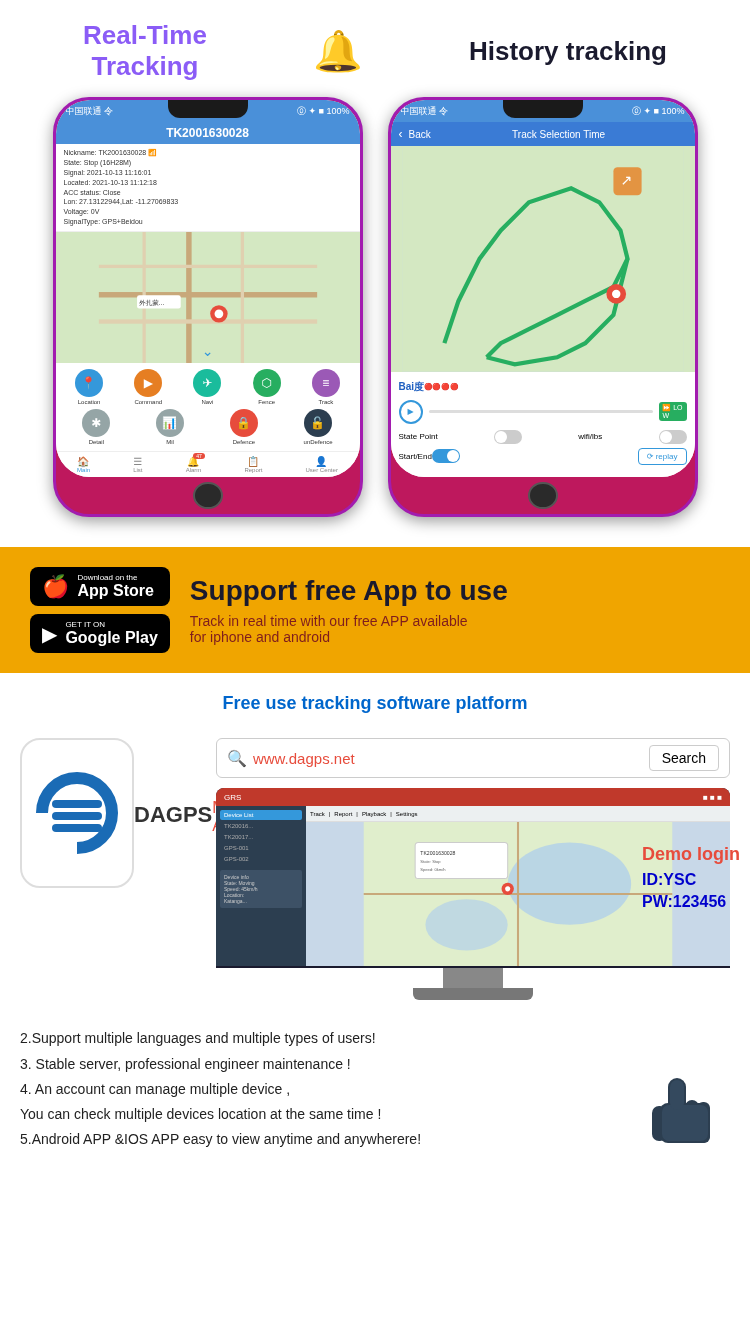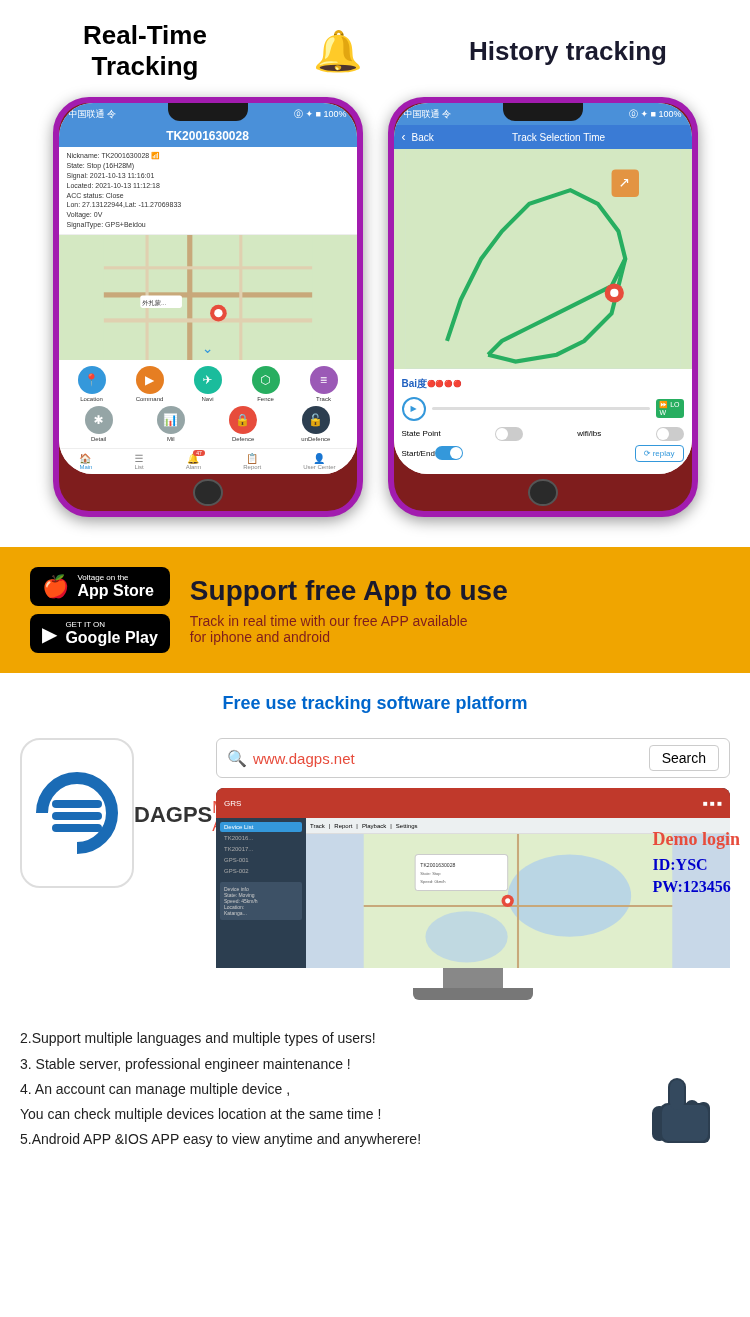--- a/index.html
+++ b/index.html
@@ -18,21 +18,21 @@
     .top-titles {
       display: flex;
       justify-content: space-around;
       align-items: center;
       margin-bottom: 15px;
     }
     .real-time-title {
       text-align: center;
       font-size: 26px;
       font-weight: bold;
-      color: #000000;
+      color: #8b5cf6;
       line-height: 1.2;
     }
     .bell-icon {
       font-size: 40px;
       color: #f0a500;
     }
     .history-title {
       font-size: 26px;
       font-weight: bold;
       color: #1a1a2e;
@@ -41,23 +41,23 @@
     
     .phones-row {
       display: flex;
       justify-content: space-around;
       align-items: center;
       padding: 0 10px 20px;
     }
     .phone-container {
       width: 310px;
       height: 420px;
-      background: #7f1d1d;
+      background: #be185d;
       border-radius: 36px;
-      border: 6px solid #a21caf;
+      border: 3px solid #a21caf;
       position: relative;
       overflow: hidden;
       display: flex;
       flex-direction: column;
       align-items: center;
       box-shadow: 0 4px 15px rgba(0,0,0,0.4);
     }
     .phone-notch {
       width: 80px;
       height: 18px;
@@ -400,21 +400,21 @@
       background: #1a1a2e;
       border-radius: 8px 8px 0 0;
       overflow: hidden;
       width: 100%;
       height: 180px;
       position: relative;
       margin-bottom: 0;
     }
     .gps-screen-header {
       background: #c0392b;
-      height: 30px;
+      height: 18px;
       display: flex;
       align-items: center;
       padding: 0 8px;
       font-size: 8px;
       color: #fff;
     }
     .gps-screen-body {
       display: flex;
       height: calc(100% - 20px);
     }
@@ -684,21 +684,21 @@
       <div class="phone-home-btn"></div>
     </div>
   </div>
 </div>
 
 <div class="yellow-banner">
   <div class="store-buttons">
     <div class="app-store-btn">
       <span class="apple-icon">🍎</span>
       <div>
-        <div class="store-text-small">Voltage on the</div>
+        <div class="store-text-small">Download on the</div>
         <div class="store-text-big">App Store</div>
       </div>
     </div>
     <div class="google-play-btn">
       <span class="play-icon">▶</span>
       <div>
         <div class="store-text-small">GET IT ON</div>
         <div class="store-text-big">Google Play</div>
       </div>
     </div>
@@ -788,21 +788,21 @@
                   <text x="55" y="40" font-size="4" fill="#666">State: Stop</text>
                   <text x="55" y="48" font-size="4" fill="#666">Speed: 0km/h</text>
                 </svg>
               </div>
             </div>
           </div>
         </div>
         <div class="monitor-stand"></div>
         <div class="monitor-base"></div>
 
-        <div class="demo-login-area" style="position:absolute;right:-10px;top:31px;font-family:Liberation Serif, serif;">
+        <div class="demo-login-area" style="position:absolute;right:-10px;top:46px;">
           <div class="demo-login-title">Demo login</div>
           <div class="demo-id">ID:YSC</div>
           <div class="demo-pw">PW:123456</div>
         </div>
       </div>
     </div>
   </div>
 </div>
 
 <div class="features-section">

